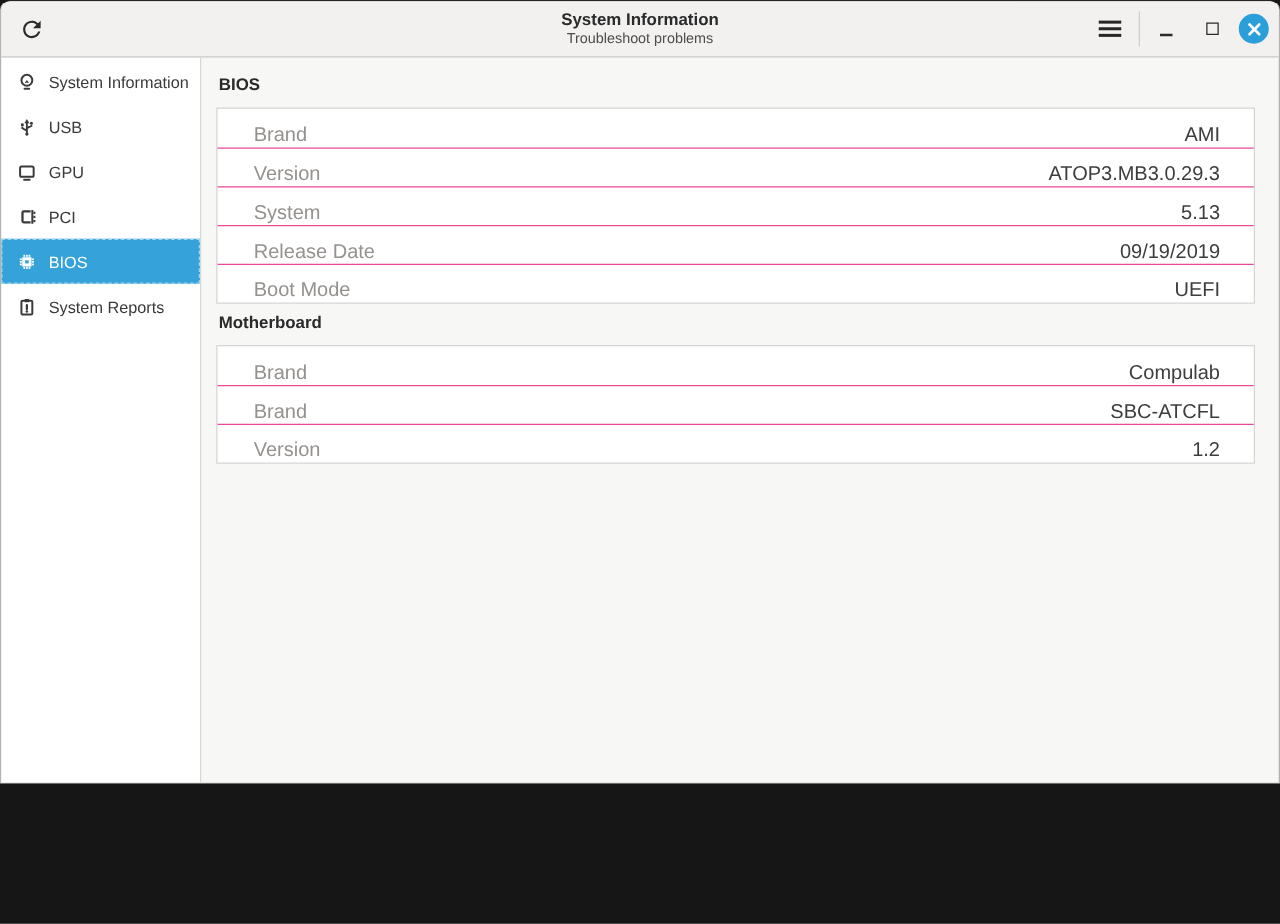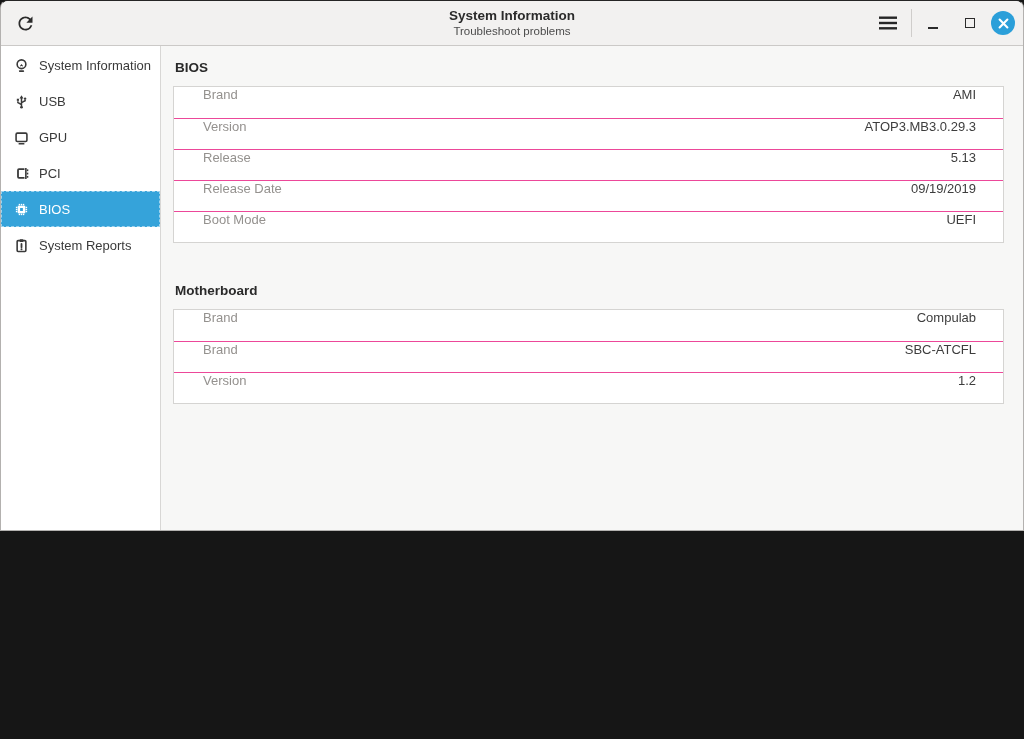--- a/index.html
+++ b/index.html
@@ -1,18 +1,18 @@
 <!DOCTYPE html>
 <html style="--accent: #35a3da; --accent-border: #9fd4ef; --close-button: #2b9fd9; --titlebar-bg: #f2f1f0; --sidebar-bg: #ffffff; --content-bg: #f7f7f6; --row-label: #94918e; --row-value: #3d3d3d;"><head>
 <meta charset="utf-8">
 <style>
   html,body{margin:0;padding:0;background:#161616;font-family:"Liberation Sans","DejaVu Sans",sans-serif;}
   *{box-sizing:border-box;}
   .window{
-    width:1024px;height:531px;background:var(--content-bg,#f7f7f6);
+    width:1024px;height:627px;background:var(--content-bg,#f7f7f6);
     border:1px solid #b3b1af;border-top:1px solid rgba(0,0,0,.85);
     border-radius:8px 8px 0 0;overflow:hidden;display:flex;flex-direction:column;
   }
   
   .titlebar{
     height:45px;flex:0 0 45px;background:var(--titlebar-bg,#f2f1f0);
     border-bottom:1px solid #cbc9c7;position:relative;
     display:flex;align-items:center;justify-content:space-between;
   }
   .tb-left{display:flex;align-items:center;margin-left:8px;}
@@ -47,25 +47,25 @@
   }
   .side-item svg{flex:0 0 auto;}
   .side-item.selected{
     background:var(--accent,#35a3da);color:#ffffff;
     border:1px dashed var(--accent-border,#9fd4ef);
   }
   .side-label{white-space:nowrap;overflow:hidden;}
   
   .main{flex:1;padding:0 19px 0 12px;overflow:hidden;}
   .section-title{font-size:13.5px;font-weight:bold;color:#2a2a2a;margin:14px 0 11px 2px;}
-  .section-title.second{margin-top:40px;}
+  .section-title.second{margin-top:7px;}
   .card{background:#ffffff;border:1px solid #d5d4d2;}
   .kv-row{
-    height:31px;display:flex;align-items:flex-start;justify-content:space-between;
-    padding:0 27px 0 29px;font-size:13px;
+    height:31px;display:flex;align-items:flex-end;justify-content:space-between;
+    padding:0 27px 0 29px;font-size:16px;
   }
   .kv-row + .kv-row{border-top:1px solid #ec4899;}
   .kv-label{color:var(--row-label,#94918e);}
   .kv-value{color:var(--row-value,#3d3d3d);}
 </style>
 </head>
 <body>
 
 <div class="window">
 
@@ -209,21 +209,21 @@
       <div class="card">
         <div class="kv-row">
           <span class="kv-label">Brand</span>
           <span class="kv-value">AMI</span>
         </div>
         <div class="kv-row">
           <span class="kv-label">Version</span>
           <span class="kv-value">ATOP3.MB3.0.29.3</span>
         </div>
         <div class="kv-row">
-          <span class="kv-label">Release</span>
+          <span class="kv-label">System</span>
           <span class="kv-value">5.13</span>
         </div>
         <div class="kv-row">
           <span class="kv-label">Release Date</span>
           <span class="kv-value">09/19/2019</span>
         </div>
         <div class="kv-row">
           <span class="kv-label">Boot Mode</span>
           <span class="kv-value">UEFI</span>
         </div>

